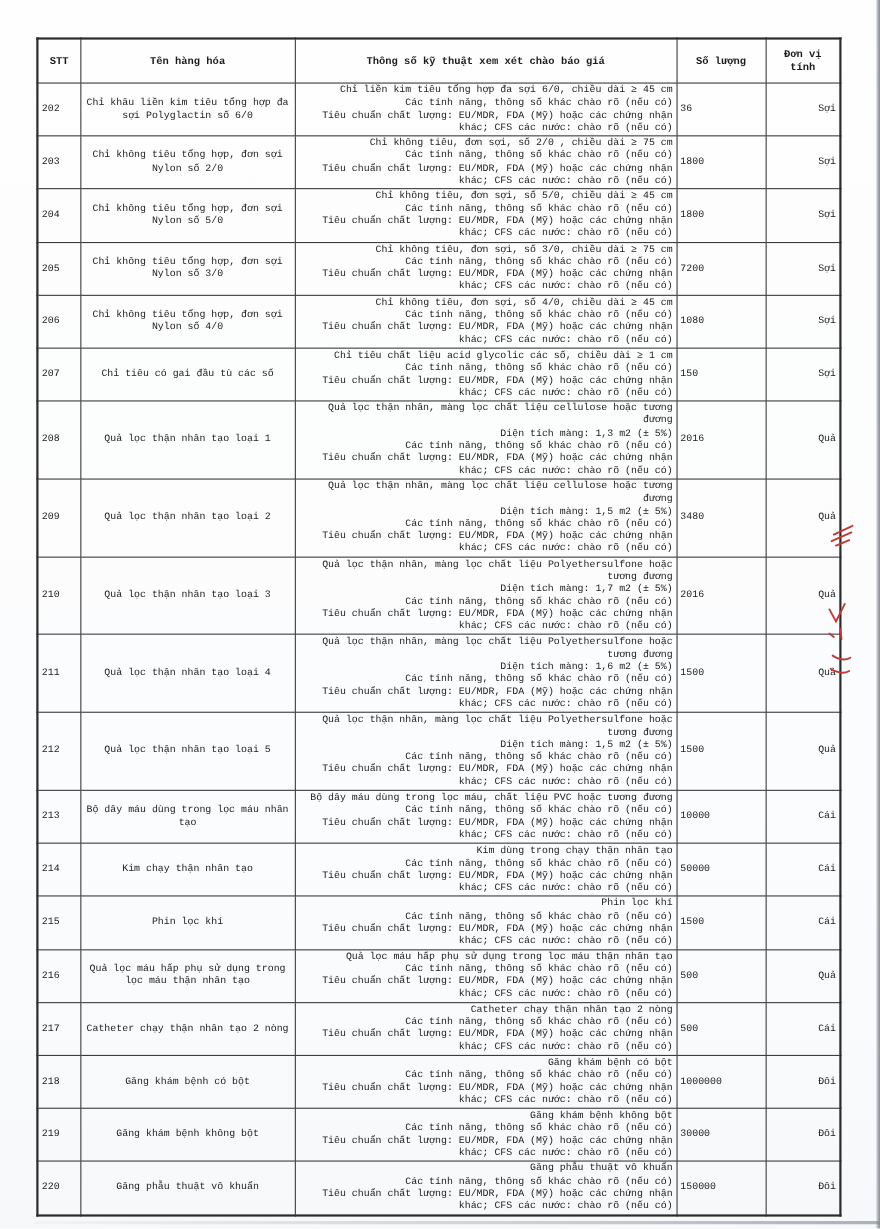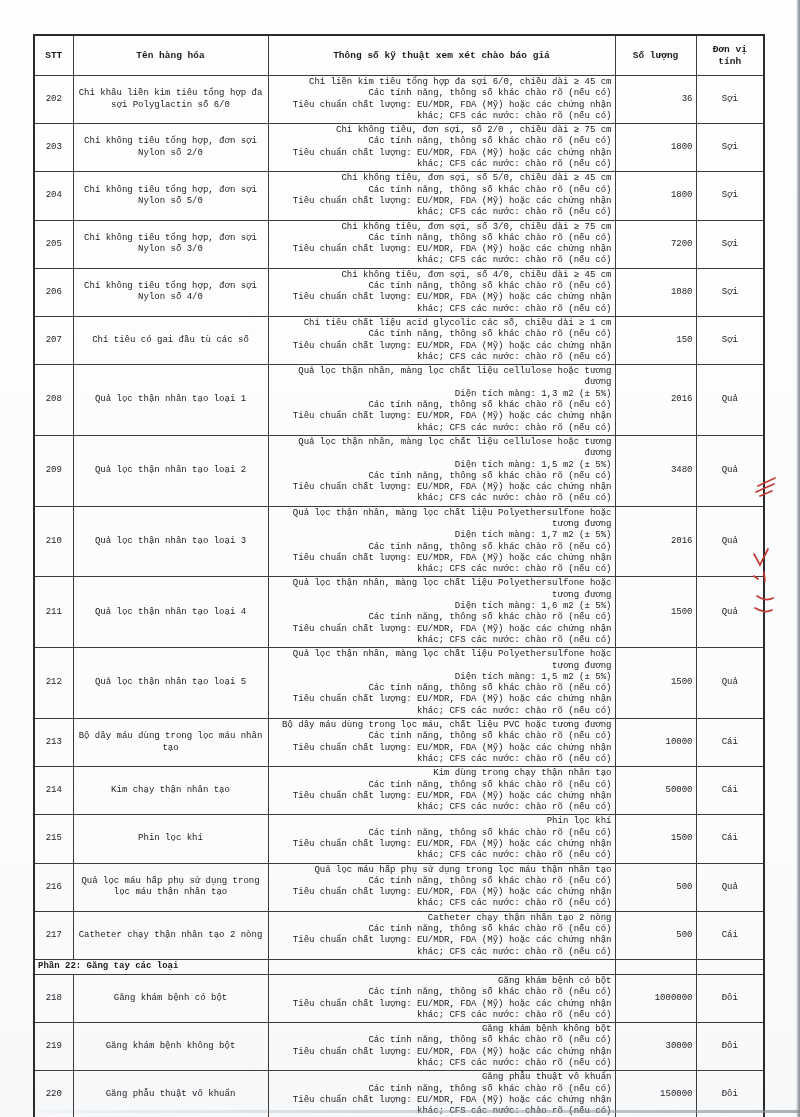--- a/index.html
+++ b/index.html
@@ -18,25 +18,25 @@
     border:1px solid #3c3c3c;
     font-size:9px;line-height:11.3px;
     padding:1px 3px;
     overflow:hidden;
     word-wrap:break-word;
   }
   #doc-table th{
     font-size:9.5px;font-weight:bold;text-align:center;vertical-align:middle;
     height:35px;padding:2px 3px;
   }
-  .c-stt{width:39px;text-align:center;vertical-align:middle;}
+  .c-stt{width:39px;text-align:left;vertical-align:middle;}
   .c-name{width:195px;text-align:center;vertical-align:middle;}
   .c-spec{width:347px;text-align:right;vertical-align:middle;}
-  .c-qty{width:81px;text-align:right;vertical-align:middle;}
-  .c-unit{width:68px;text-align:center;vertical-align:middle;}
+  .c-qty{width:81px;text-align:left;vertical-align:middle;}
+  .c-unit{width:68px;text-align:right;vertical-align:middle;}
   tr.section td{
     font-size:9.5px;font-weight:bold;padding:0 3px;height:12px;line-height:12px;
   }
   .spec-line{white-space:normal;}
   
   #right-edge{
     position:absolute;top:0;right:0;width:4px;height:100%;
     background:linear-gradient(to right,rgba(160,166,173,0) 0%,#aab0b6 55%,#878d93 100%);
   }
   #bottom-edge{
@@ -243,26 +243,20 @@
           <td class="c-stt">217</td>
           <td class="c-name">Catheter chạy thận nhân tạo 2 nòng</td>
           <td class="c-spec">
             <div class="spec-line">Catheter chạy thận nhân tạo 2 nòng</div>
             <div class="spec-line">Các tính năng, thông số khác chào rõ (nếu có)</div>
             <div class="spec-line">Tiêu chuẩn chất lượng: EU/MDR, FDA (Mỹ) hoặc các chứng nhận khác; CFS các nước: chào rõ (nếu có)</div>
           </td>
           <td class="c-qty">500</td>
           <td class="c-unit">Cái</td>
         </tr>
-        <tr class="section">
-          <td colspan="2">Phần 22: Găng tay các loại</td>
-          <td class="c-spec"></td>
-          <td class="c-qty"></td>
-          <td class="c-unit"></td>
-        </tr>
         <tr>
           <td class="c-stt">218</td>
           <td class="c-name">Găng khám bệnh có bột</td>
           <td class="c-spec">
             <div class="spec-line">Găng khám bệnh có bột</div>
             <div class="spec-line">Các tính năng, thông số khác chào rõ (nếu có)</div>
             <div class="spec-line">Tiêu chuẩn chất lượng: EU/MDR, FDA (Mỹ) hoặc các chứng nhận khác; CFS các nước: chào rõ (nếu có)</div>
           </td>
           <td class="c-qty">1000000</td>
           <td class="c-unit">Đôi</td>

